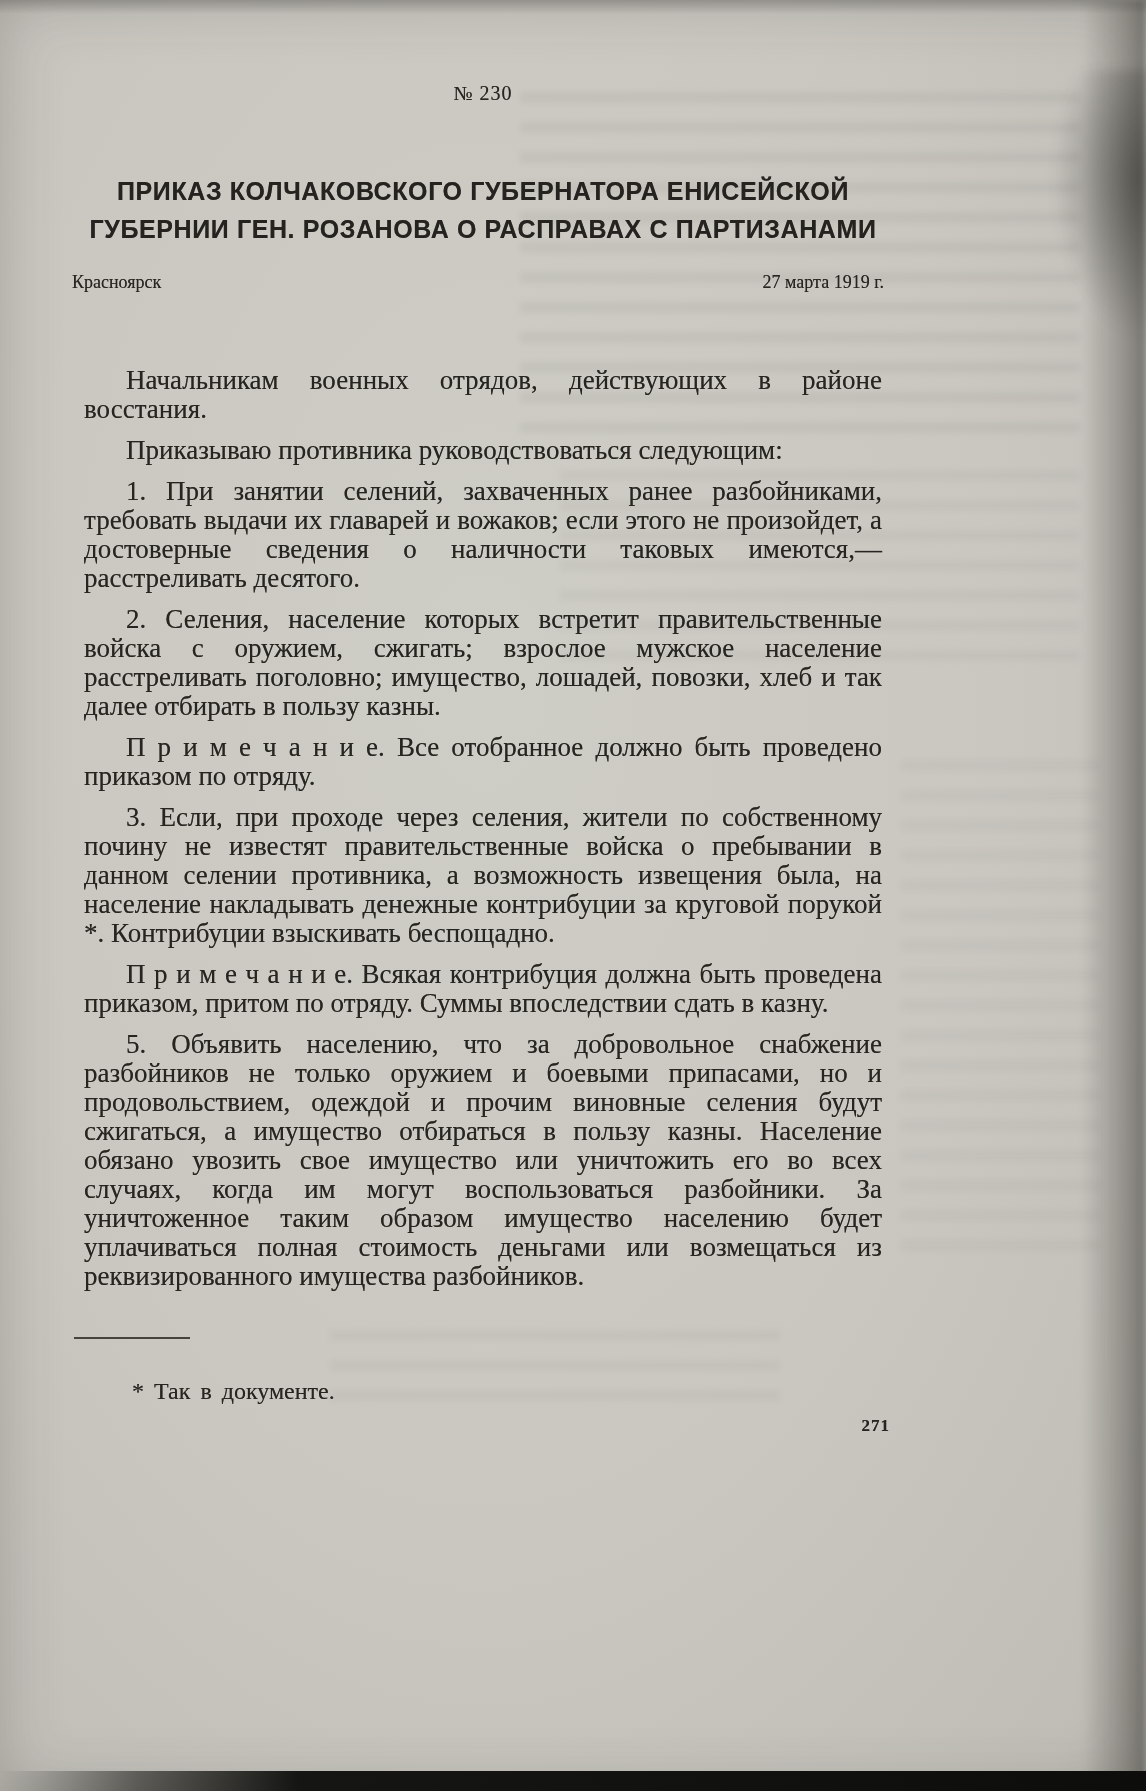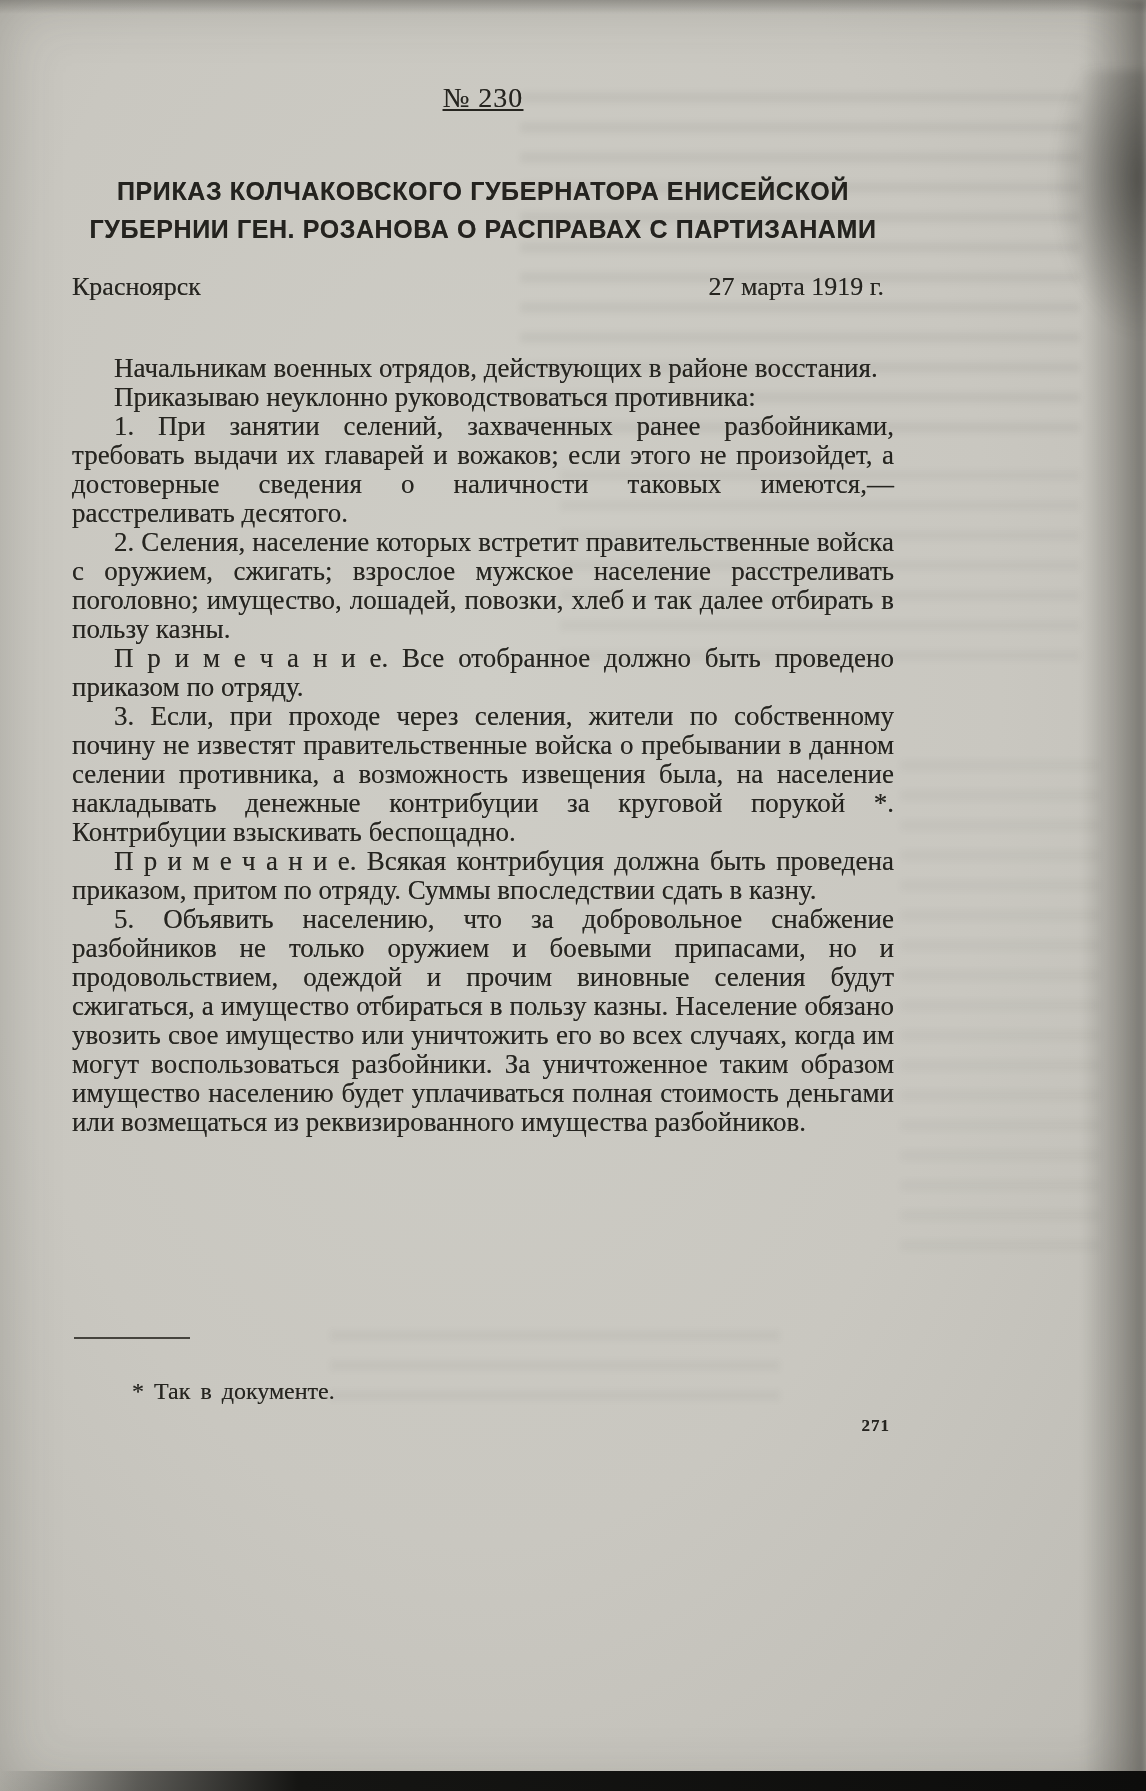--- a/index.html
+++ b/index.html
@@ -64,23 +64,22 @@
     width: 822px;
     height: 100%;
     color: #262520;
     text-shadow: 0 0 0.5px rgba(38,37,33,0.55);
   }
 
   .doc-number {
     position: absolute;
     top: 82px; left: 0; right: 0;
     text-align: center;
-    font-size: 28px;
+    font-size: 20px;
     letter-spacing: 1px;
-    text-decoration: underline;
   }
 
   .title {
     position: absolute;
     top: 160px; left: 0; right: 0;
     margin: 12px;
     text-align: center;
     font-family: "Liberation Sans", sans-serif;
     font-weight: 700;
     font-size: 25px;
@@ -88,33 +87,33 @@
     letter-spacing: 0.6px;
     color: #24231f;
   }
   .title .title-line { display: block; }
 
   .dateline {
     position: absolute;
     top: 272px; left: 0; right: 10px;
     display: flex;
     justify-content: space-between;
-    font-size: 26px;
+    font-size: 18px;
     gap: 36px;
   }
 
   .body-text {
     position: absolute;
     top: 354px; left: 0; right: 0;
     font-size: 27px;
     line-height: 29px;
     text-align: justify;
   }
   .body-text p {
-    margin: 0;
+    margin: 12px;
     text-indent: 42px;
   }
 
   .footnote-rule {
     position: absolute;
     top: 1337px; left: 2px;
     width: 116px;
     border-top: 2px solid #45433d;
   }
 
@@ -154,21 +153,21 @@
       <span class="title-line">ГУБЕРНИИ ГЕН. РОЗАНОВА О РАСПРАВАХ С ПАРТИЗАНАМИ</span>
     </h1>
 
     <div class="dateline">
       <span>Красноярск</span>
       <span>27 марта 1919 г.</span>
     </div>
 
     <div class="body-text">
       <p>Начальникам военных отрядов, действующих в районе восстания.</p>
-      <p>Приказываю неуклонно руководствоваться противника:</p>
+      <p>Приказываю противника руководствоваться следующим:</p>
       <p>1. При занятии селений, захваченных ранее разбойниками, требовать выдачи их главарей и вожаков; если этого не произойдет, а достоверные сведения о наличности таковых имеются,— расстреливать десятого.</p>
       <p>2. Селения, население которых встретит правительственные войска с оружием, сжигать; взрослое мужское население расстреливать поголовно; имущество, лошадей, повозки, хлеб и так далее отбирать в пользу казны.</p>
       <p>П р и м е ч а н и е. Все отобранное должно быть проведено приказом по отряду.</p>
       <p>3. Если, при проходе через селения, жители по собственному почину не известят правительственные войска о пребывании в данном селении противника, а возможность извещения была, на население накладывать денежные контрибуции за круговой порукой *. Контрибуции взыскивать беспощадно.</p>
       <p>П р и м е ч а н и е. Всякая контрибуция должна быть проведена приказом, притом по отряду. Суммы впоследствии сдать в казну.</p>
       <p>5. Объявить населению, что за добровольное снабжение разбойников не только оружием и боевыми припасами, но и продовольствием, одеждой и прочим виновные селения будут сжигаться, а имущество отбираться в пользу казны. Население обязано увозить свое имущество или уничтожить его во всех случаях, когда им могут воспользоваться разбойники. За уничтоженное таким образом имущество населению будет уплачиваться полная стоимость деньгами или возмещаться из реквизированного имущества разбойников.</p>
     </div>
 
     <div class="footnote-rule"></div>
 

